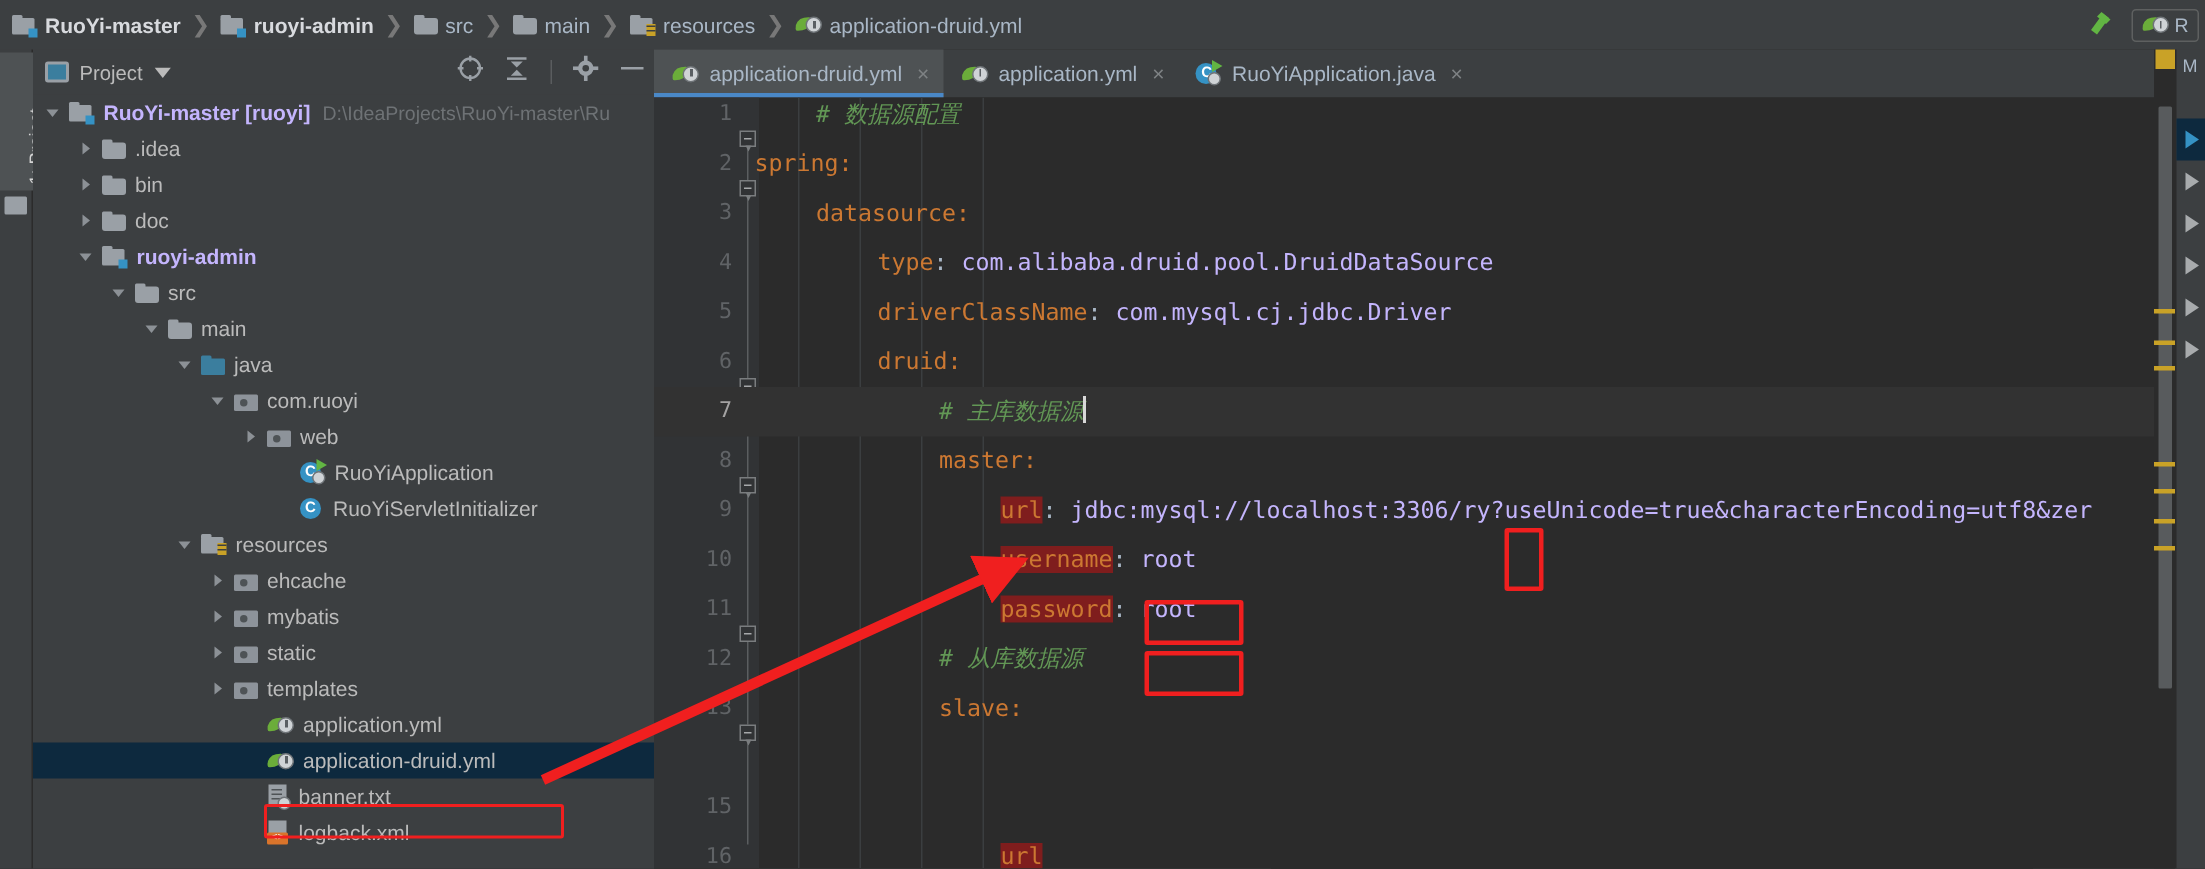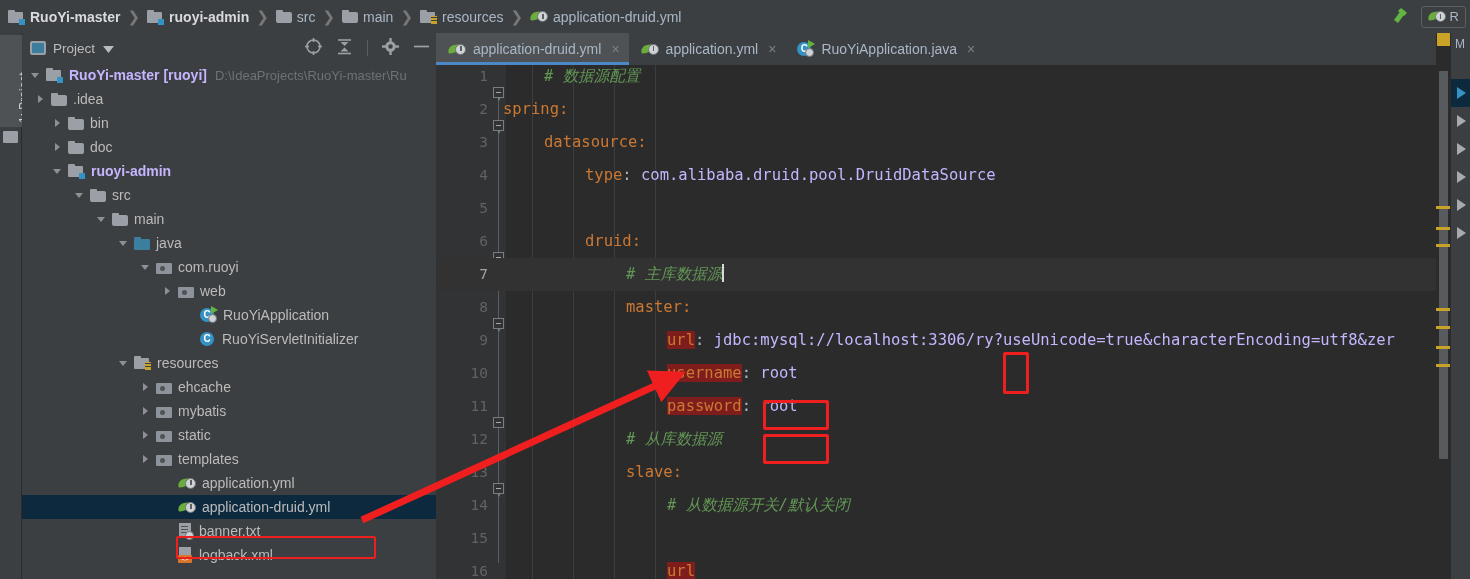--- a/index.html
+++ b/index.html
@@ -382,21 +382,21 @@
             <span class="tri-d"></span>
           </span>
           <span class="ico ico-module" style="margin-left: 4px;">
             <span class="f"></span>
             <span class="t"></span>
             <span class="b"></span>
           </span>
           <span class="lbl b">RuoYi-master [ruoyi]</span>
           <span class="path">D:\IdeaProjects\RuoYi-master\Ru</span>
         </div>
-        <div class="row" style="padding-left: 11px;">
+        <div class="row" style="padding-left: 28px;">
           <span class="arrow">
             <span class="tri"></span>
           </span>
           <span class="ico ico-folder" style="margin-left: 4px;"></span>
           <span class="lbl">.idea</span>
         </div>
         <div class="row" style="padding-left: 28px;">
           <span class="arrow">
             <span class="tri"></span>
           </span>
@@ -606,20 +606,21 @@
           <div class="cline" style="top: 61px;">
             <span class="num">3</span>
             <span class="txt" style="left: 108px;"><span class="k">datasource:</span></span>
           </div>
           <div class="cline" style="top: 94px;">
             <span class="num">4</span>
             <span class="txt" style="left: 149px;"><span class="k">type</span><span class="pl">: </span><span class="s">com.alibaba.druid.pool.DruidDataSource</span></span>
           </div>
           <div class="cline" style="top: 127px;">
             <span class="num">5</span>
+            <span class="txt" style="left: 149px;"><span class="k">driverClassName</span><span class="pl">: </span><span class="s">com.mysql.cj.jdbc.Driver</span></span>
           </div>
           <div class="cline" style="top: 160px;">
             <span class="num">6</span>
             <span class="txt" style="left: 149px;"><span class="k">druid:</span></span>
           </div>
           <div class="cline cur" style="top: 193px;">
             <span class="num">7</span>
             <span class="txt" style="left: 190px;"><span class="cm"># 主库数据源</span><span class="caret"></span></span>
           </div>
           <div class="cline" style="top: 226px;">
@@ -638,24 +639,20 @@
             <span class="num">11</span>
             <span class="txt" style="left: 231px;"><span class="k hl">password</span><span class="pl">: </span><span class="s">root</span></span>
           </div>
           <div class="cline" style="top: 358px;">
             <span class="num">12</span>
             <span class="txt" style="left: 190px;"><span class="cm"># 从库数据源</span></span>
           </div>
           <div class="cline" style="top: 391px;">
             <span class="num">13</span>
             <span class="txt" style="left: 190px;"><span class="k">slave:</span></span>
-          </div>
-          <div class="cline" style="top: 424px;">
-            <span class="num">14</span>
-            <span class="txt" style="left: 231px;"><span class="cm"># 从数据源开关/默认关闭</span></span>
           </div>
           <div class="cline" style="top: 457px;">
             <span class="num">15</span>
           </div>
           <div class="cline" style="top: 490px;">
             <span class="num">16</span>
             <span class="txt" style="left: 231px;"><span class="k hl">url</span></span>
           </div>
         </div>
 

